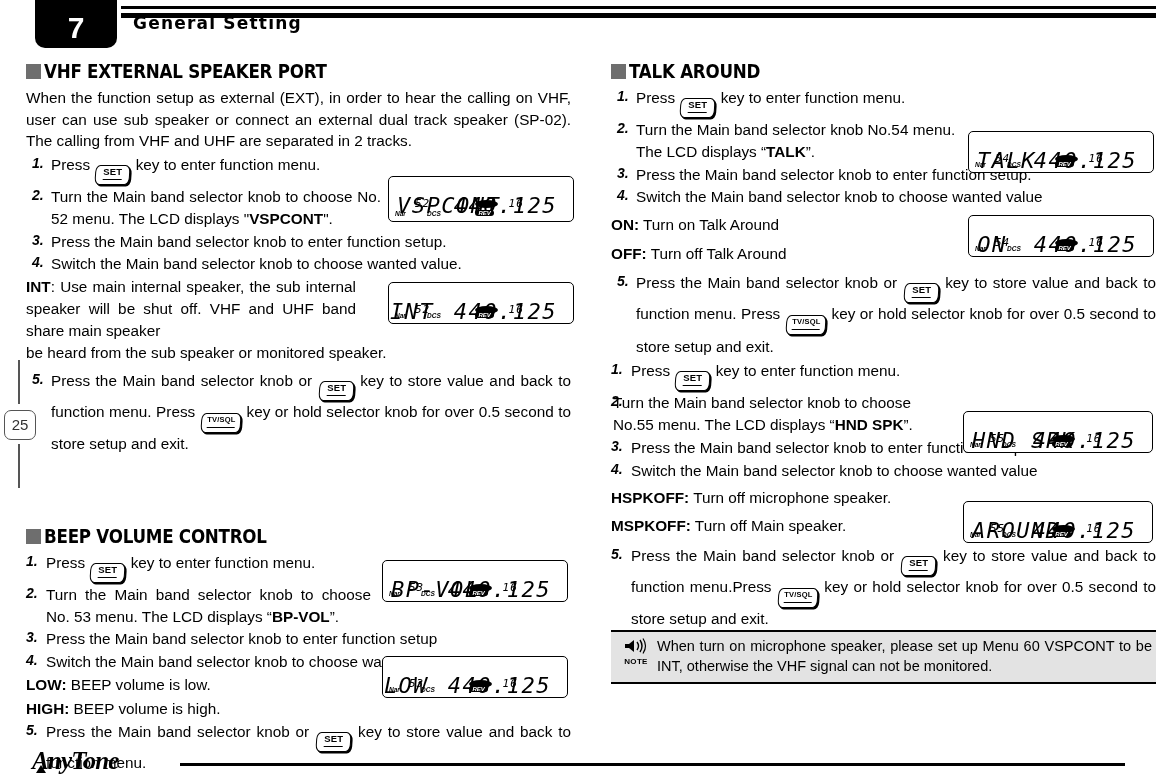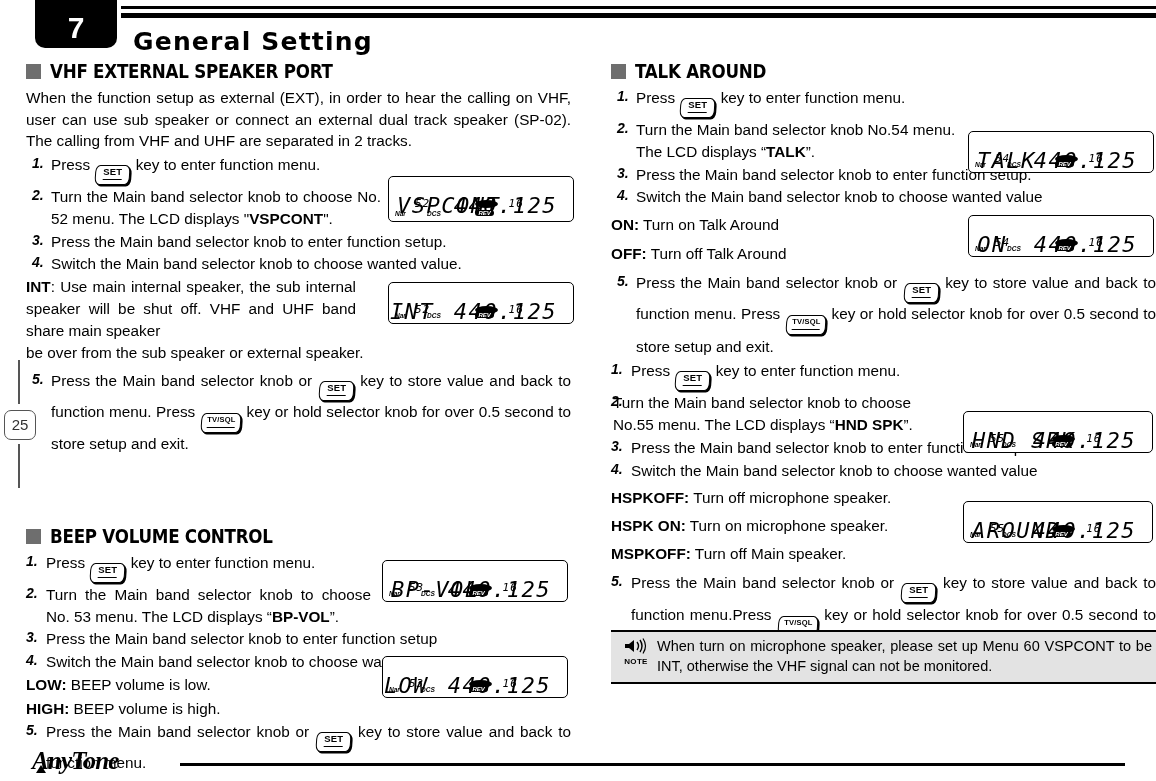--- a/index.html
+++ b/index.html
@@ -48,43 +48,43 @@
     background: #000;
   }
   .chapter-rule-bot {
     position: absolute;
     left: 121px; top: 13px;
     width: 1035px; height: 5px;
     background: #000;
   }
   .chapter-title {
     position: absolute;
-    left: 133px; top: 27px;
-    font-size: 25px;
+    left: 133px; top: 13px;
+    font-size: 17px;
     font-weight: bold;
     letter-spacing: 1.2px;
     font-family: "DejaVu Sans", sans-serif;
   }
 
   
   .col {
     position: absolute;
     top: 58px;
     width: 545px;
     font-size: 15.3px;
     line-height: 1.42;
   }
   .col-left  { left: 26px; }
   .col-right { left: 611px; }
 
   
   .sec-head {
     display: flex;
     align-items: center;
-    gap: 9px;
+    gap: 3px;
     margin-bottom: 2px;
   }
   .sec-bullet {
     width: 15px; height: 15px;
     background: #6e6e6e;
     flex: 0 0 auto;
   }
   .sec-title {
     font-family: "DejaVu Sans", sans-serif;
     font-weight: bold;
@@ -364,21 +364,21 @@
 
   <div class="step">
     <span class="step-num">4.</span>
     <span class="step-body">Switch the Main band selector knob to choose wanted value.</span>
   </div>
 
   <p class="body hang" style="width:330px;text-align:justify;">
     <b>INT</b><span>: Use main internal speaker, the sub internal speaker will be shut off. VHF and UHF band share main speaker</span>
   </p>
 
-  <p class="body hang2" style="margin-top:-1px;">be over from the sub speaker or external speaker.</p>
+  <p class="body hang2" style="margin-top:-1px;">be heard from the sub speaker or monitored speaker.</p>
 
   <div class="step" style="margin-top:6px;">
     <span class="step-num">5.</span>
     <span class="step-body just">
       <span>Press the Main band selector knob or </span><span class="keybtn"><span class="kb-label">SET</span><span class="kb-line"></span></span><span> key to store value and back to function menu. Press </span><span class="keybtn tvsql"><span class="kb-label">TV/SQL</span><span class="kb-line"></span></span><span> key or hold selector knob for over 0.5 second to store setup and exit.</span>
     </span>
   </div>
 
   <div class="sec-head" style="margin-top:68px;">
     <span class="sec-bullet"></span>
@@ -558,23 +558,20 @@
     <span class="step-body">Press the Main band selector knob to enter function setup.</span>
   </div>
 
   <div class="step">
     <span class="step-num narrow">4.</span>
     <span class="step-body">Switch the Main band selector knob to choose wanted value</span>
   </div>
 
   <p class="body sub2" style="margin-top:6px;">
     <b>HSPKOFF:</b><span> Turn off microphone speaker.</span>
-  </p>
-  <p class="body sub2" style="margin-top:6px;">
-    <b>HSPK ON:</b><span> Turn on microphone speaker.</span>
   </p>
   <p class="body sub2" style="margin-top:6px;">
     <b>MSPKOFF:</b><span> Turn off Main speaker.</span>
   </p>
 
   <div class="step" style="margin-top:8px;">
     <span class="step-num narrow">5.</span>
     <span class="step-body just">
       <span>Press the Main band selector knob or </span><span class="keybtn"><span class="kb-label">SET</span><span class="kb-line"></span></span><span> key to store value and back to function menu.Press </span><span class="keybtn tvsql"><span class="kb-label">TV/SQL</span><span class="kb-line"></span></span><span> key or hold selector knob for over 0.5 second to store setup and exit.</span>
     </span>

